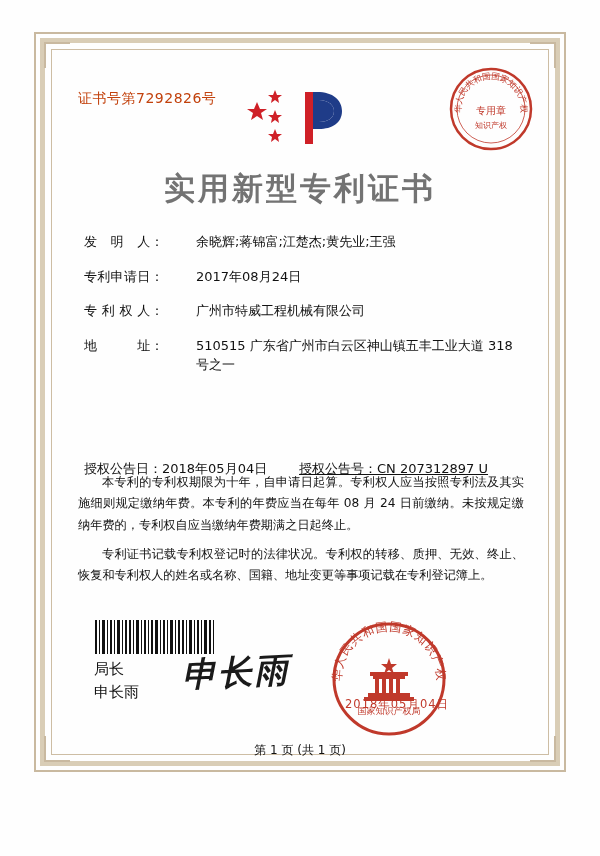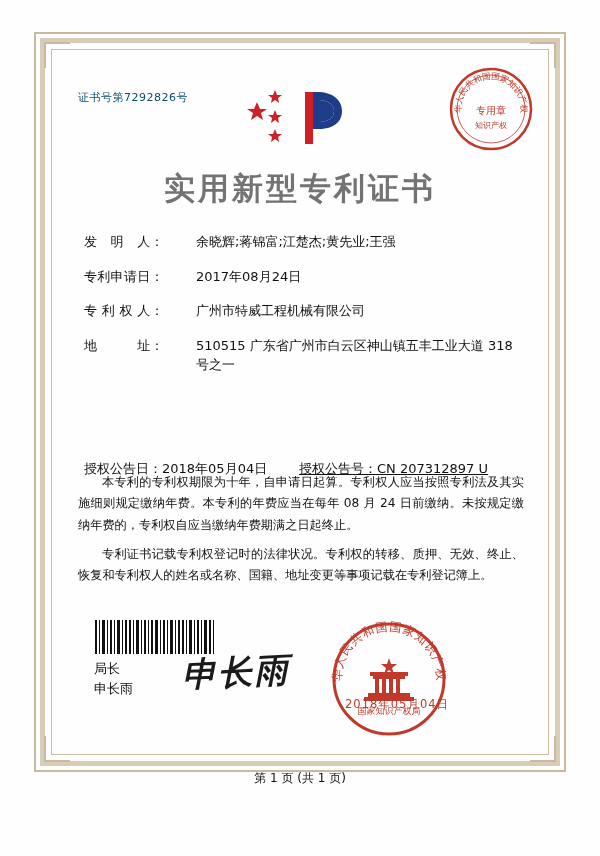--- a/index.html
+++ b/index.html
@@ -63,22 +63,22 @@
   .corner.tl { left: 44px;  top: 42px;  border-right: none; border-bottom: none; }
   .corner.tr { left: 530px; top: 42px;  border-left: none;  border-bottom: none; }
   .corner.bl { left: 44px;  top: 736px; border-right: none; border-top: none; }
   .corner.br { left: 530px; top: 736px; border-left: none;  border-top: none; }
 
   
   .cert-no {
     position: absolute;
     left: 78px;
     top: 90px;
-    font-size: 11px;
-    color: #0c4a6e;
+    font-size: 14px;
+    color: #c2410c;
     letter-spacing: 0.5px;
     white-space: nowrap;
   }
 
   
   .logo {
     position: absolute;
     left: 243px;
     top: 80px;
     width: 110px;
@@ -174,23 +174,24 @@
     top: 0;
     bottom: 0;
     background: #111;
   }
 
   
   .sig-label {
     position: absolute;
     left: 94px;
     top: 659px;
-    font-size: 13px;
+    font-size: 15px;
     color: #111;
     line-height: 1.55;
+    font-family: Liberation Mono, monospace;
   }
   .sig-hand {
     position: absolute;
     left: 182px;
     top: 650px;
     font-family: "DejaVu Serif", "Liberation Serif", serif;
     font-size: 34px;
     font-weight: bold;
     font-style: italic;
     color: #1a1a1a;
@@ -217,21 +218,20 @@
   }
 
   .page-no {
     position: absolute;
     left: 0;
     top: 742px;
     width: 600px;
     text-align: center;
     font-size: 12px;
     color: #111;
-    margin-top: 28px;
   }
 
   
   .footer-bar {
     position: absolute;
     left: 0;
     top: 796px;
     width: 600px;
     height: 46px;
   }

